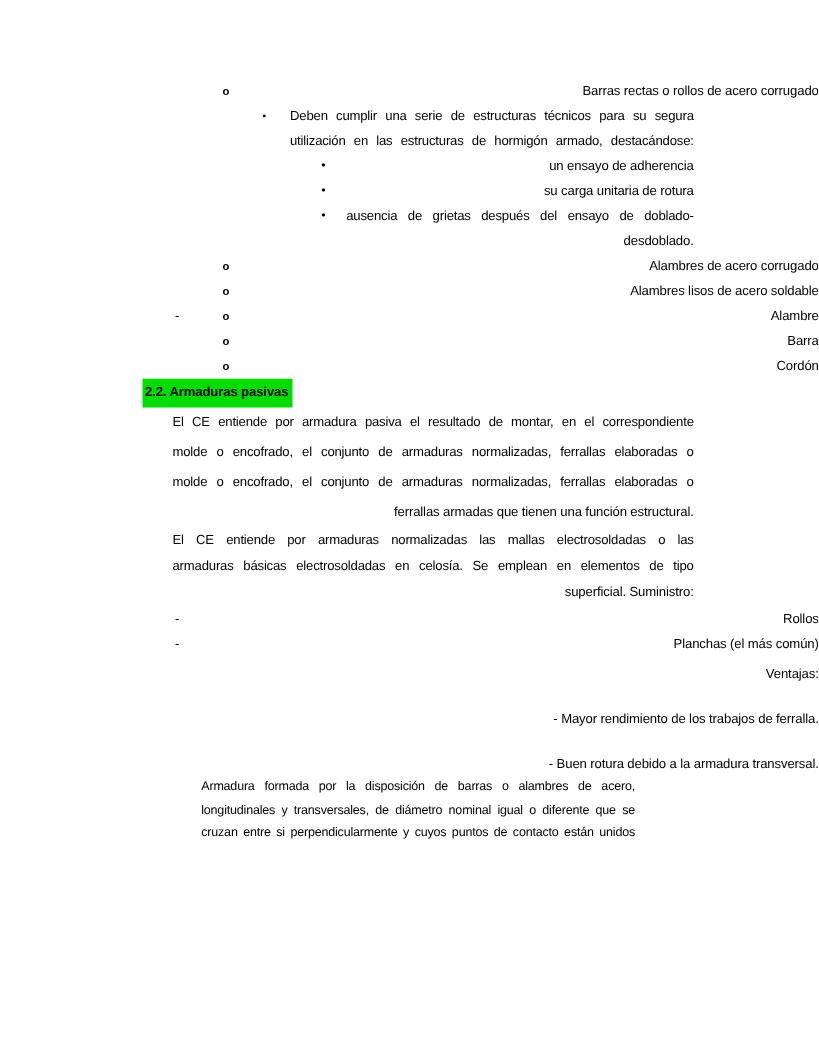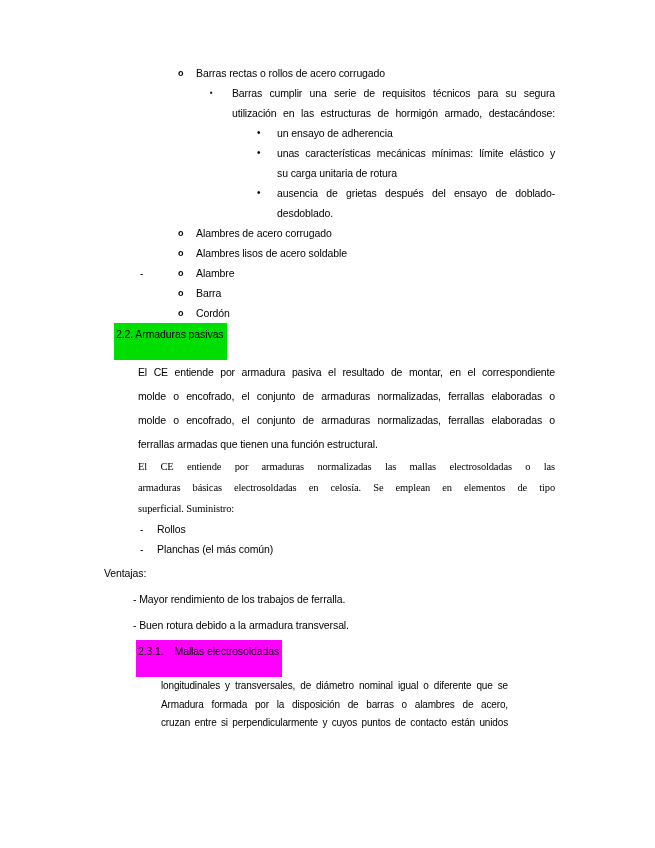--- a/index.html
+++ b/index.html
@@ -11,66 +11,65 @@
     font-size:10.5px;
     color:#000000;
     letter-spacing:-0.1px;
     overflow:hidden;
   }
   .content{padding-top:63px;}
   .blk{position:relative;line-height:20px;}
   .blt{position:absolute;top:0;line-height:20px;}
   
   .j{text-align:justify;text-align-last:justify;letter-spacing:-0.15px;}
-  .l{text-align:left;}
+  .l{text-align:right;}
   
   .b-o{margin-left:196px;}   .b-o>.blt{left:-18px;font-weight:700;font-size:9px;}
   .b-sq{margin-left:232px;width:323px;} .b-sq>.blt{left:-22px;font-size:8px;}
   .b-dot{margin-left:277px;width:278px;} .b-dot>.blt{left:-20px;font-size:10px;}
   .b-dash{margin-left:163px;width:392px;} .b-dash>.blt{left:-23px;}
   .b-dash2{margin-left:157px;} .b-dash2>.blt{left:-17px;}
   .b-h{margin-left:114px;}
   .b-h231{margin-left:136px;margin-top:5px;}
   .b-p{margin-left:138px;width:417px;} .b-p div{line-height:24px;}
-  .b-p2{margin-left:138px;width:417px;} .b-p2 div{line-height:21px;font-family:Liberation Serif, serif;}
+  .b-p2{margin-left:138px;width:417px;} .b-p2 div{line-height:21px;}
   .b-plain{margin-left:104px;margin-top:4px;}
-  .b-md{margin-left:133px;margin-top:6px;}
+  .b-md{margin-left:133px;margin-top:16px;}
   .b-pn{margin-left:161px;width:347px;font-size:10px;}
   .b-pn div{line-height:18.5px;}
-  .hl{display:inline-block;padding:1px 3px 16px 2px;}
+  .hl{display:inline-block;padding:1px 3px 2px 2px;font-weight:bold;}
   .hl-green{background:#00dd00;}
   .hl-magenta{background:#ff00ff;}
   .hnum{display:inline-block;}
   .htitle{display:inline-block;margin-left:8px;}
 </style>
 </head>
 <body>
 
 <div class="page">
   <div class="content">
 
     <div class="blk b-o">
       <span class="blt">o</span>
       <div class="l">Barras rectas o rollos de acero corrugado</div>
     </div>
 
     <div class="blk b-sq">
       <span class="blt">▪</span>
-      <div class="j">Barras cumplir una serie de requisitos técnicos para su segura</div>
+      <div class="j">Deben cumplir una serie de estructuras técnicos para su segura</div>
       <div class="j">utilización en las estructuras de hormigón armado, destacándose:</div>
     </div>
 
     <div class="blk b-dot">
       <span class="blt">•</span>
       <div class="l">un ensayo de adherencia</div>
     </div>
 
     <div class="blk b-dot">
       <span class="blt">•</span>
-      <div class="j">unas características mecánicas mínimas: límite elástico y</div>
       <div class="l">su carga unitaria de rotura</div>
     </div>
 
     <div class="blk b-dot">
       <span class="blt">•</span>
       <div class="j">ausencia de grietas después del ensayo de doblado-</div>
       <div class="l">desdoblado.</div>
     </div>
 
     <div class="blk b-o">
@@ -135,27 +134,21 @@
     </div>
 
     <div class="blk b-md">
       <div class="l">- Mayor rendimiento de los trabajos de ferralla.</div>
     </div>
 
     <div class="blk b-md">
       <div class="l">- Buen rotura debido a la armadura transversal.</div>
     </div>
 
-    <div class="blk b-h231">
-      <span class="hl hl-magenta">
-        <span class="hnum">2.3.1.</span>
-        <span class="htitle">Mallas electrosoldadas</span>
-      </span>
-    </div>
 
     <div class="blk b-pn">
+      <div class="j">Armadura formada por la disposición de barras o alambres de acero,</div>
       <div class="j">longitudinales y transversales, de diámetro nominal igual o diferente que se</div>
-      <div class="j">Armadura formada por la disposición de barras o alambres de acero,</div>
       <div class="j">cruzan entre si perpendicularmente y cuyos puntos de contacto están unidos</div>
     </div>
 
   </div>
 </div>
 
 </body></html>

